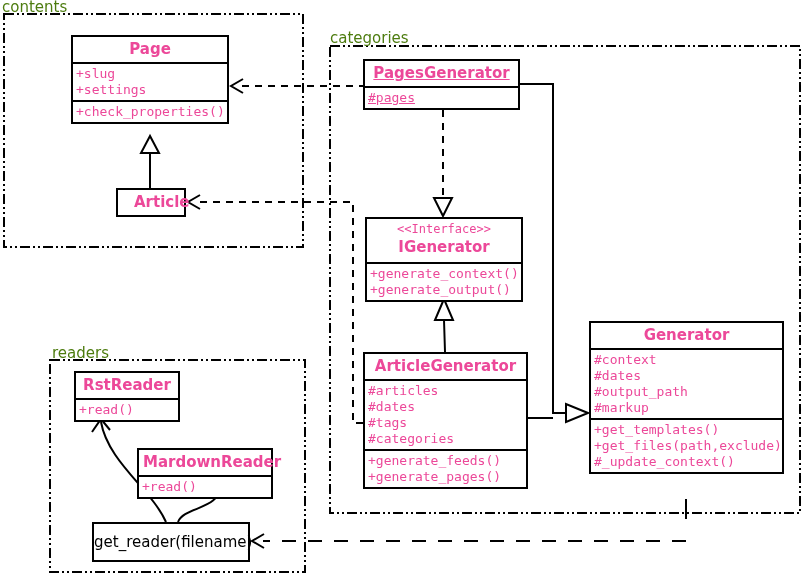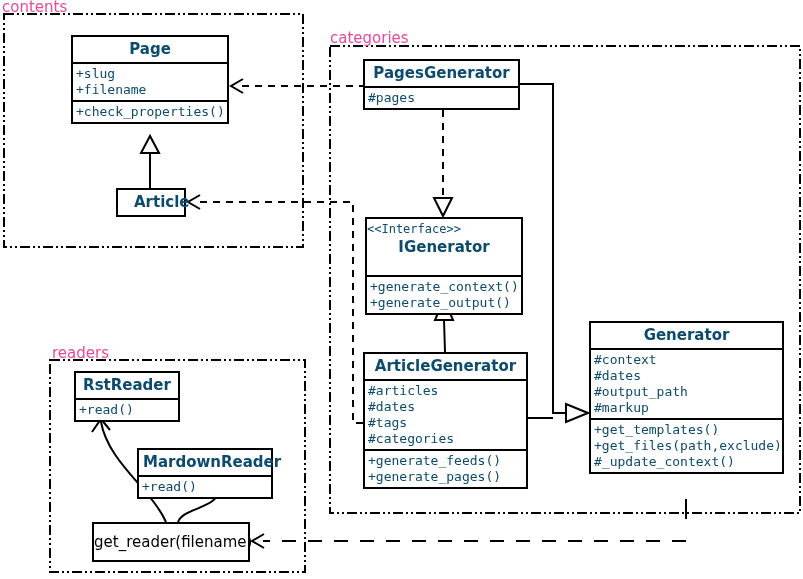--- a/index.html
+++ b/index.html
@@ -12,50 +12,51 @@
     overflow: hidden;
   }
   #overlay {
     position: absolute;
     left: 0; top: 0;
     width: 803px; height: 579px;
   }
   .pkg-label {
     position: absolute;
     font: 15px "DejaVu Sans", sans-serif;
-    color: #ec4899;
+    color: #4d7c0f;
     white-space: nowrap;
     line-height: 16px;
   }
   .uml-class {
     position: absolute;
     background: #ffffff;
     border: 2px solid #000;
     box-sizing: border-box;
-    color: #0c4a6e;
+    color: #ec4899;
   }
   .uml-title {
     font: bold 15px "DejaVu Sans", sans-serif;
     text-align: center;
     line-height: 25px;
     padding: 0 4px;
     white-space: nowrap;
   }
   .uml-stereotype {
     font: 12px "DejaVu Sans Mono", monospace;
     font-weight: normal;
+    text-align: center;
     line-height: 15px;
     padding-top: 3px;
     white-space: nowrap;
   }
   .uml-title-2 {
     font: bold 15px "DejaVu Sans", sans-serif;
     text-align: center;
     line-height: 21px;
-    padding-bottom: 17px;
+    padding-bottom: 4px;
     white-space: nowrap;
   }
   .uml-section {
     border-top: 2px solid #000;
     padding: 2px 0;
   }
   .uml-member {
     font: 13px "DejaVu Sans Mono", monospace;
     line-height: 16px;
     padding: 0 3px;
@@ -113,32 +114,32 @@
   </svg>
 
   <div class="pkg-label" style="left:2px; top:-1px;">contents</div>
   <div class="pkg-label" style="left:330px; top:30px;">categories</div>
   <div class="pkg-label" style="left:52px; top:345px;">readers</div>
 
   <div class="uml-class" style="left:71px; top:35px; width:158px;">
     <div class="uml-title">Page</div>
     <div class="uml-section">
       <div class="uml-member">+slug</div>
-      <div class="uml-member">+filename</div>
+      <div class="uml-member">+settings</div>
     </div>
     <div class="uml-section">
       <div class="uml-member">+check_properties()</div>
     </div>
   </div>
 
   <div class="uml-class" style="left:116px; top:188px; width:70px;padding-left:12px;">
     <div class="uml-title">Article</div>
   </div>
 
-  <div class="uml-class" style="left:363px; top:59px; width:157px;">
+  <div class="uml-class" style="left:363px; top:59px; width:157px;text-decoration:underline;">
     <div class="uml-title">PagesGenerator</div>
     <div class="uml-section">
       <div class="uml-member">#pages</div>
     </div>
   </div>
 
   <div class="uml-class" style="left:365px; top:217px; width:158px;">
     <div>
       <div class="uml-stereotype">&lt;&lt;Interface&gt;&gt;</div>
       <div class="uml-title-2">IGenerator</div>

